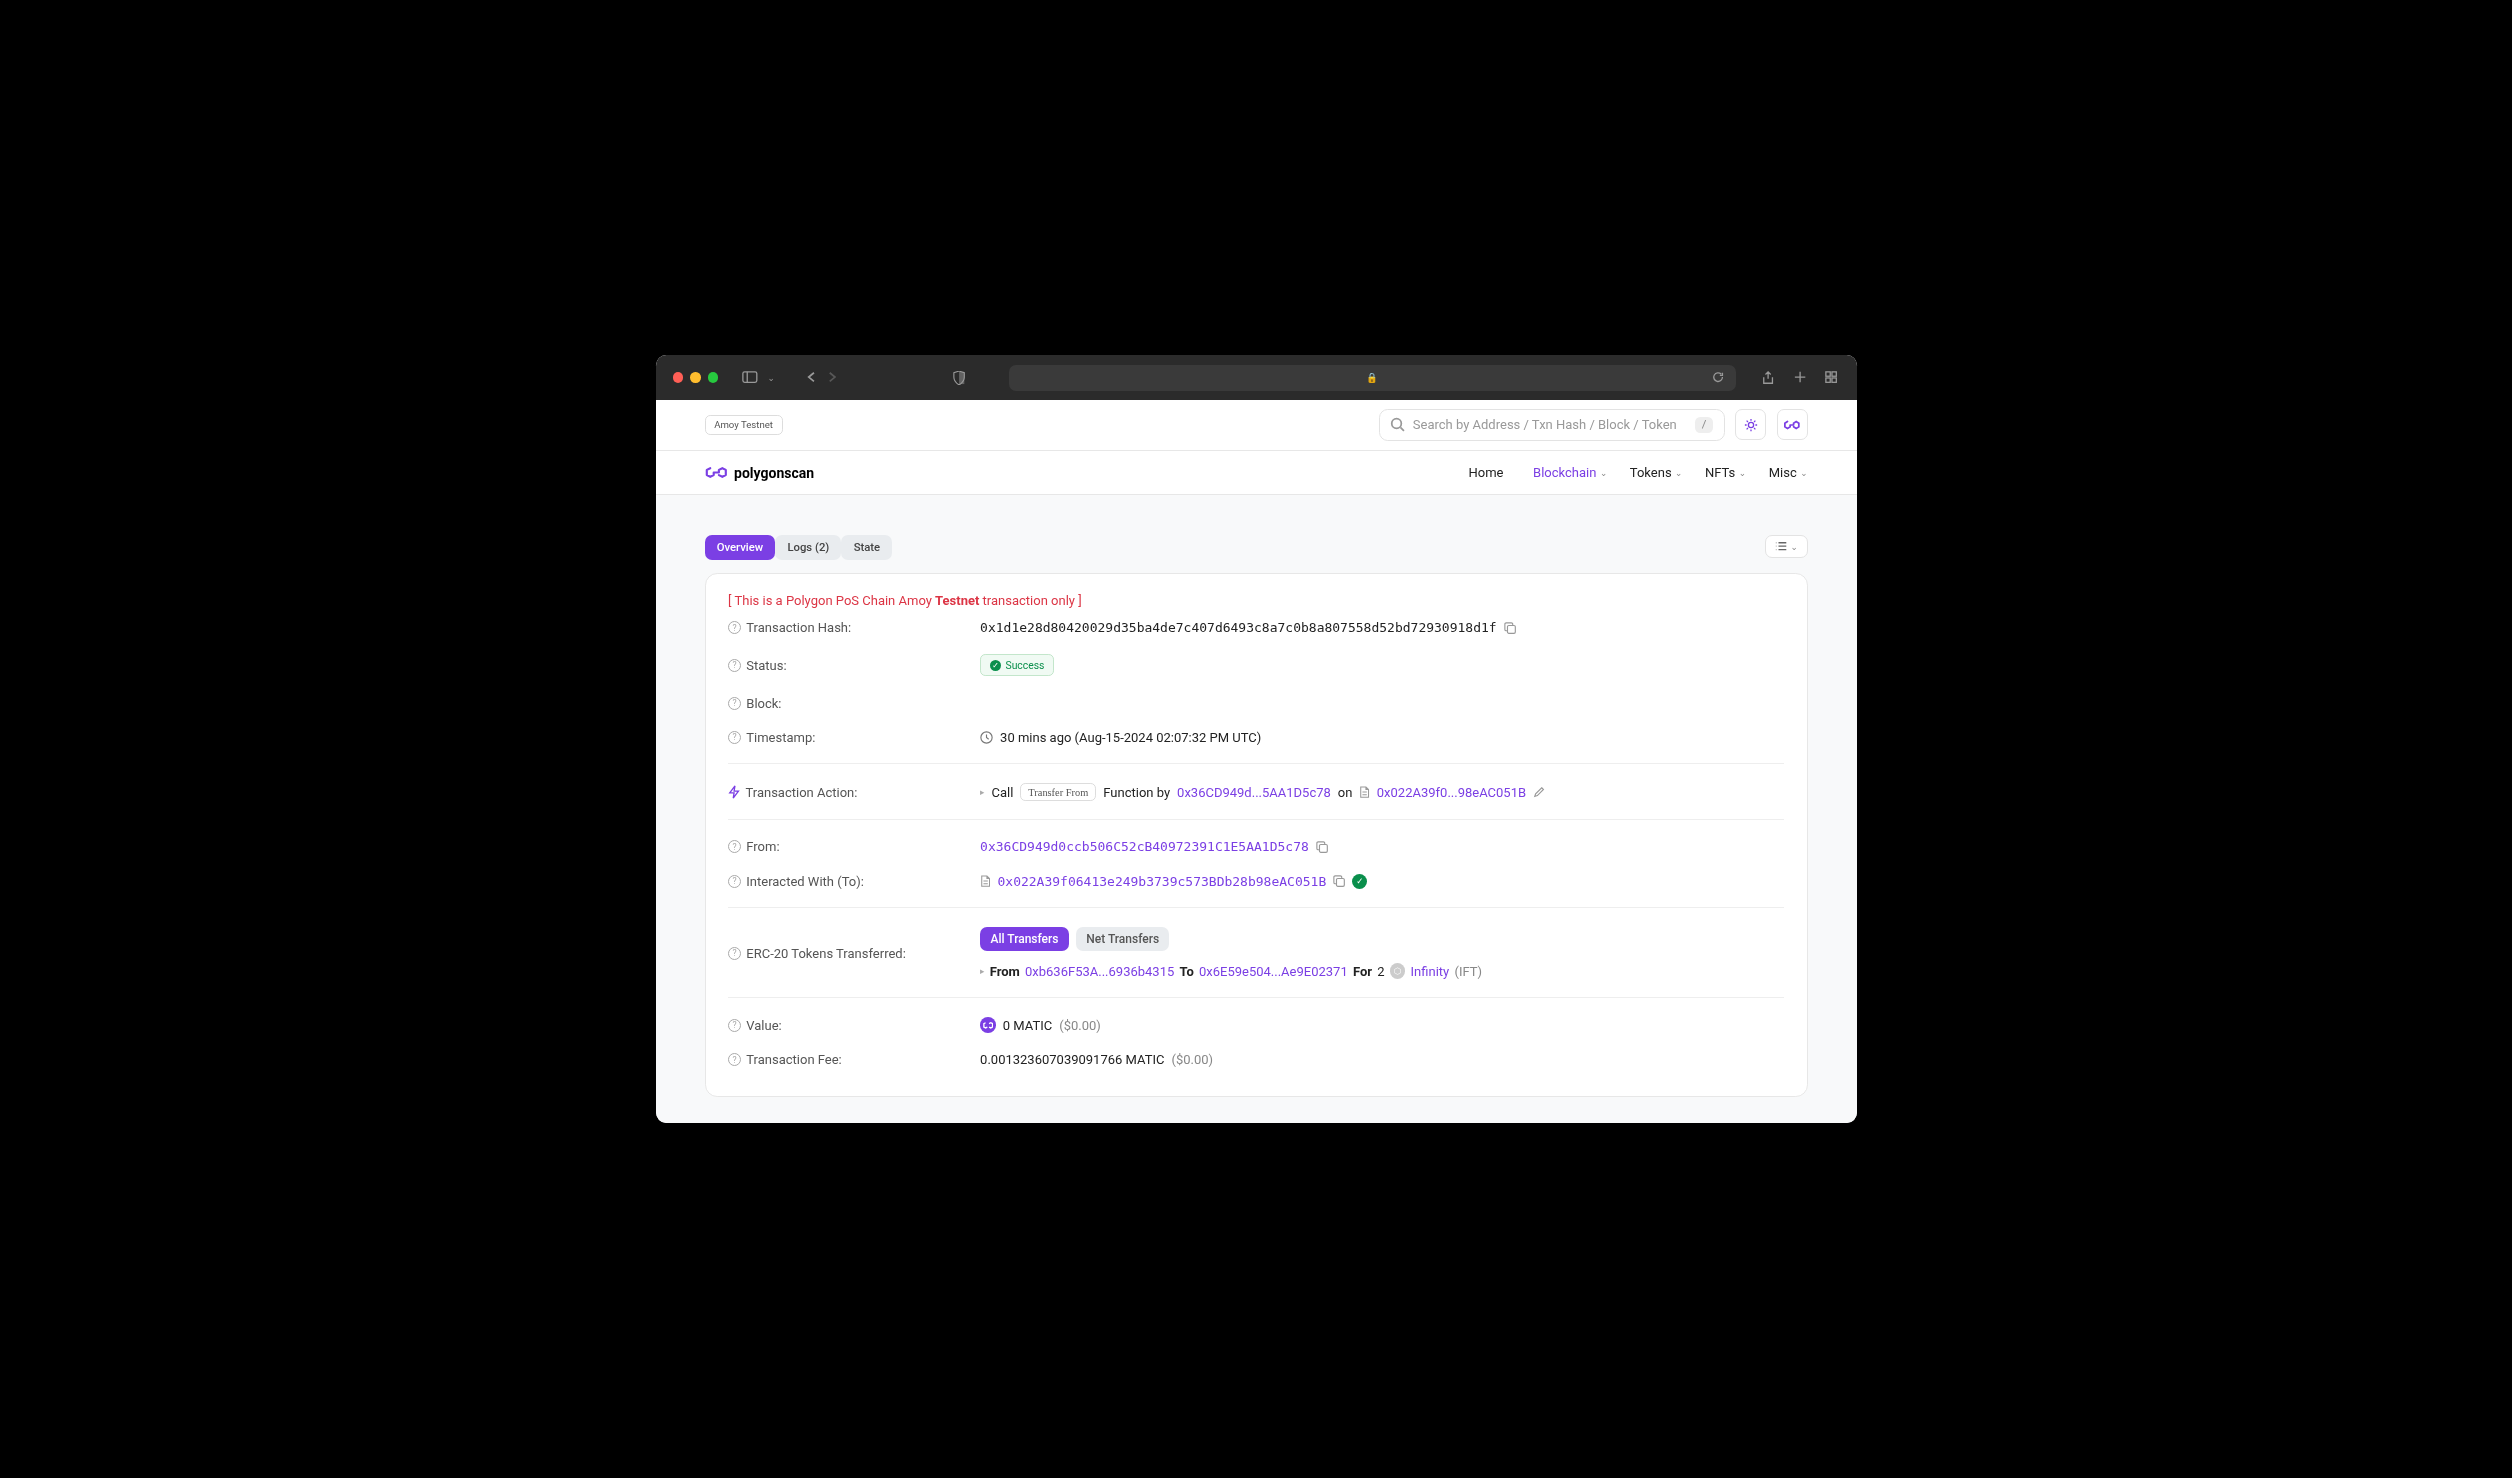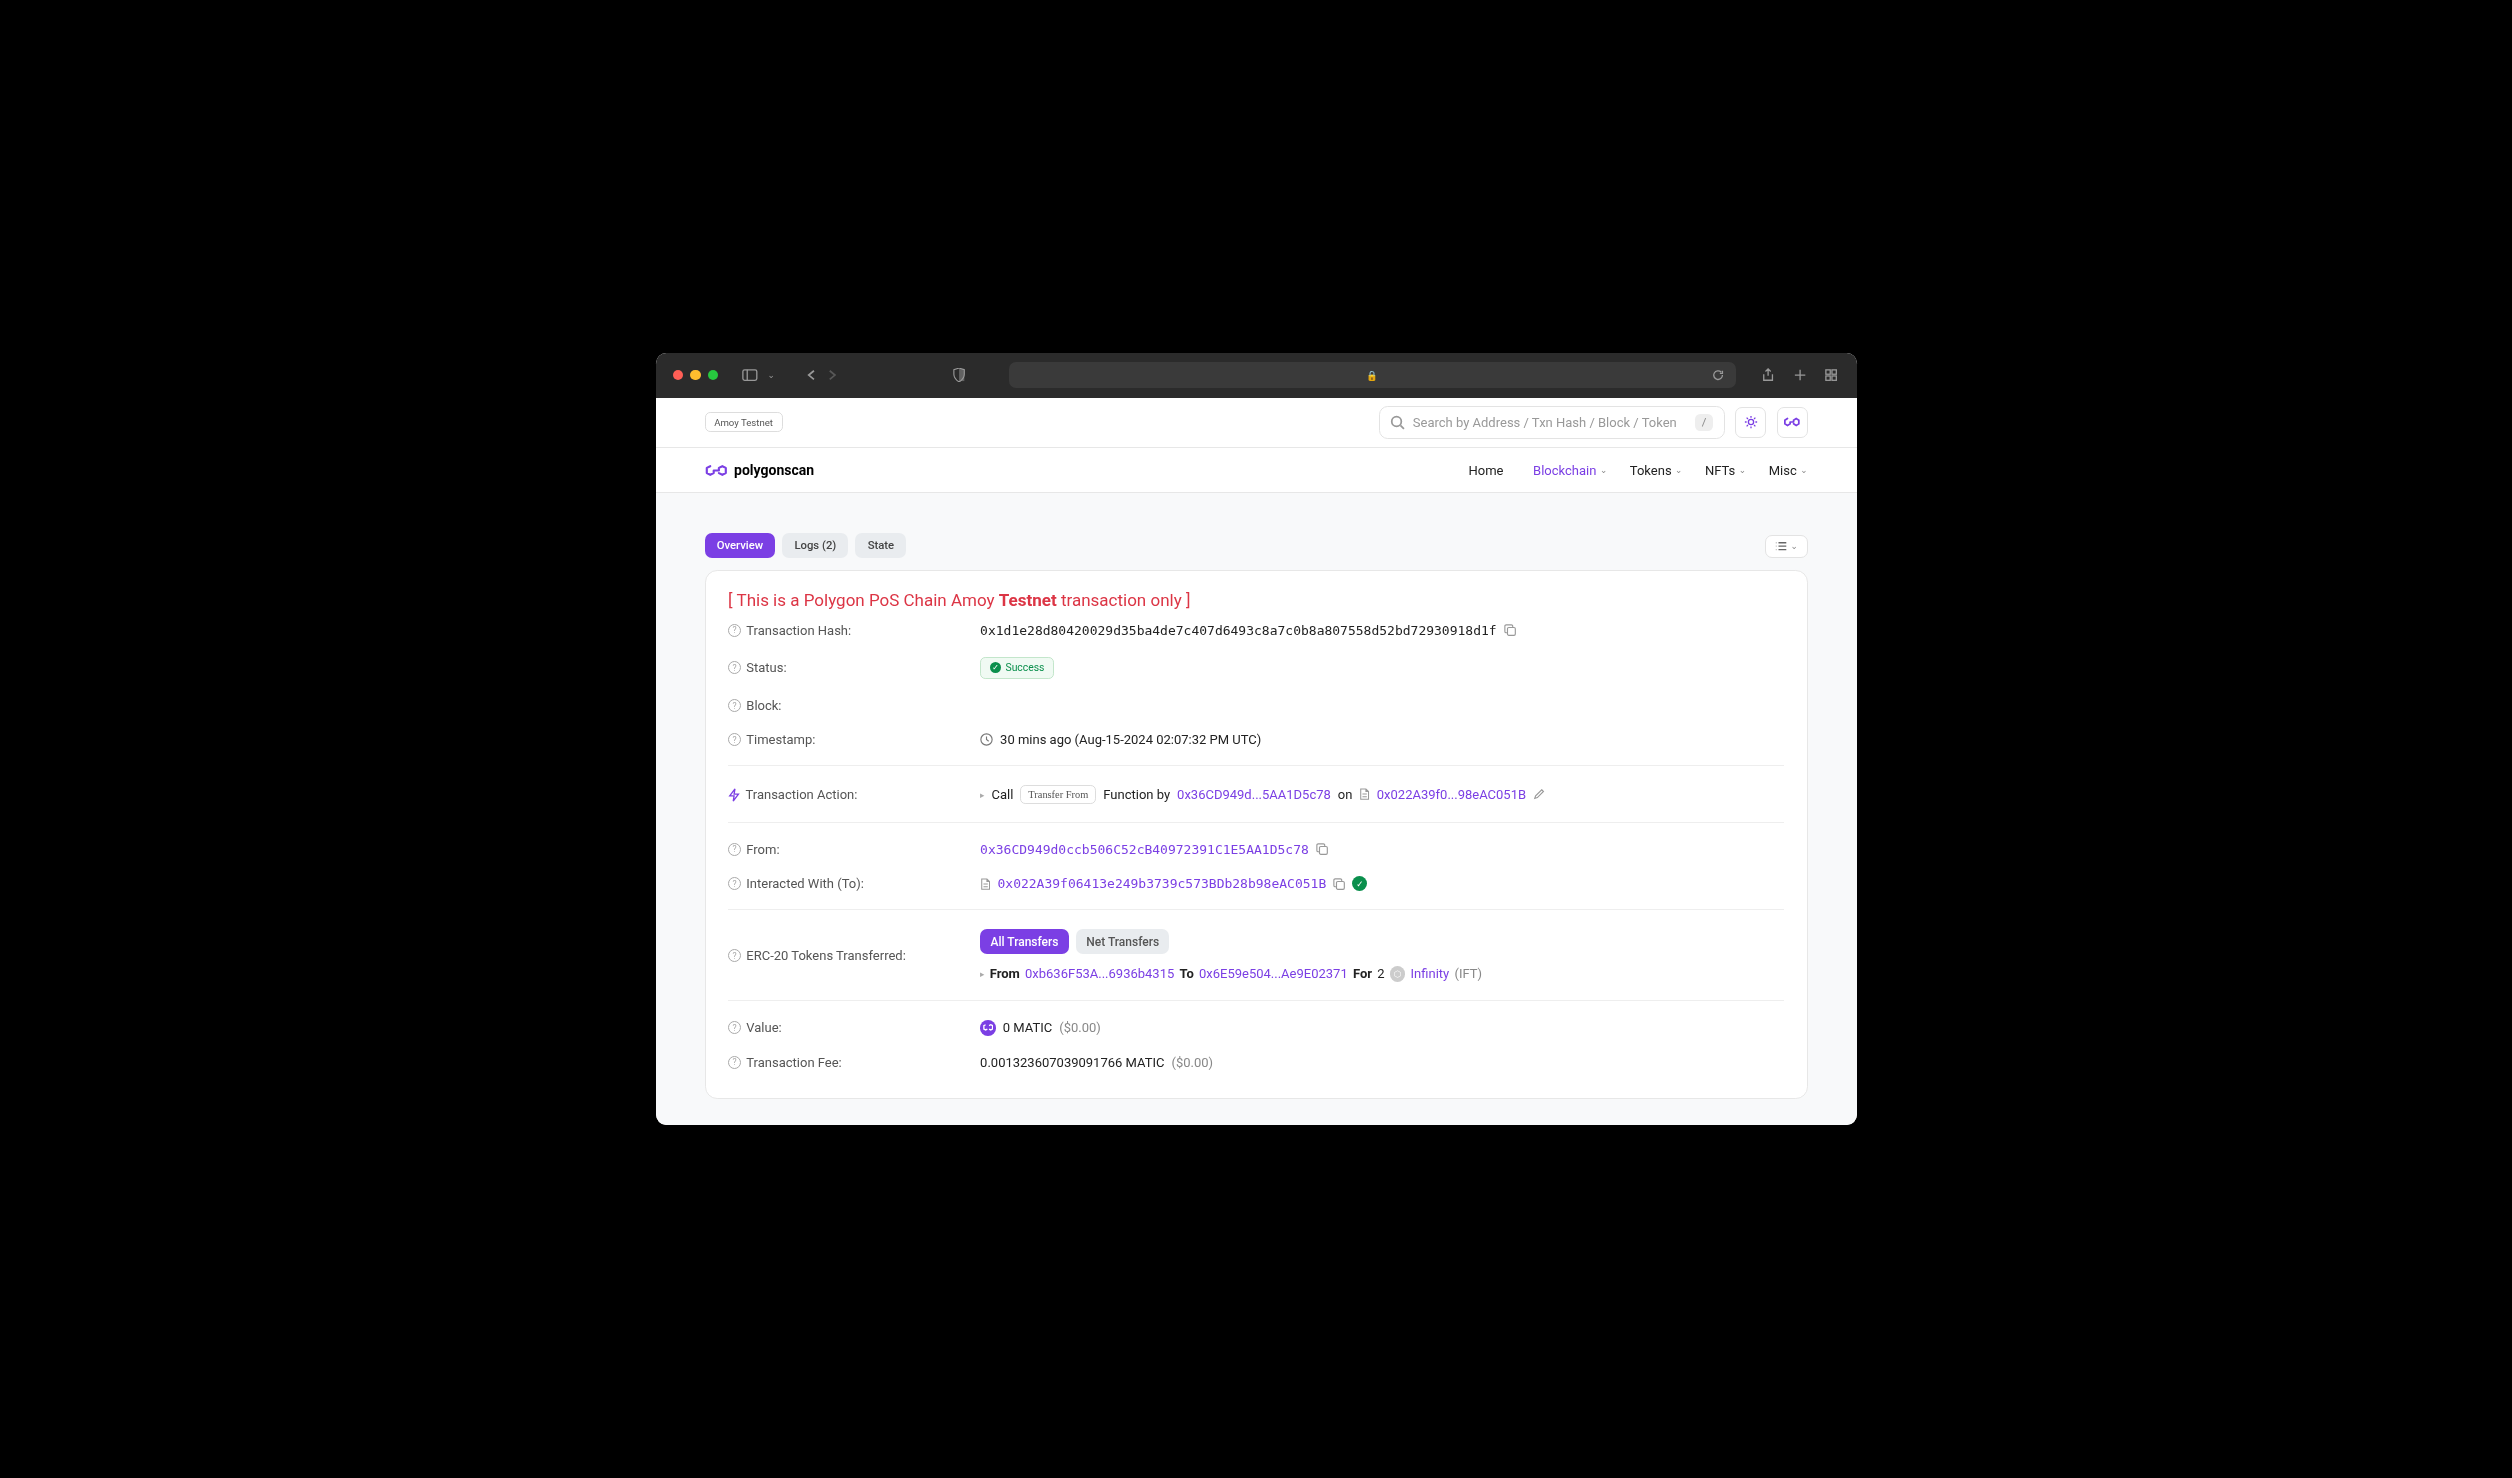--- a/index.html
+++ b/index.html
@@ -32,29 +32,29 @@
 .nav-spacer { flex: 1; }
 .nav-links { display: flex; gap: 22.6px; font-size: 13px; }
 .nav-link { color: #222; display: flex; align-items: center; gap: 3.5px; cursor: pointer; }
 .nav-link.active { color: #7b3fe4; margin-left: 7px; }
 .chev { font-size: 8.7px; color: #888; }
 
 .pagehead { background: #f8f9fa; padding: 17.4px 49px 0 49px; }
 .ph-row { display: flex; align-items: center; gap: 8.7px; }
 .ph-title { font-size: 19px; font-weight: 700; color: #222; }
 .ph-nav { background: #e9ecef; border-radius: 5.2px; width: 22.6px; height: 22.6px; display: flex; align-items: center; justify-content: center; color: #666; cursor: pointer; }
-.tabs-row { display: flex; align-items: flex-end; gap: 7px; margin-top: 22.6px; padding-bottom: 12.2px; }
+.tabs-row { display: flex; align-items: flex-start; margin-top: 22.6px; padding-bottom: 12.2px; }
 .tab { background: #e9ecef; border-radius: 7px; padding: 6.1px 12.2px; font-size: 11.3px; font-weight: 500; color: #444; cursor: pointer; }
 .tab.active { background: #7b3fe4; color: #fff; }
 .tabs-spacer { flex: 1; }
 .list-btn { border: 0.9px solid #e3e3e3; background: #fff; border-radius: 7px; padding: 5.2px 8.7px; display: flex; align-items: center; gap: 3.5px; color: #666; }
 
 .content { background: #f8f9fa; padding: 0 49px 26px; }
 .card { background: #fff; border: 0.9px solid #e7e7e7; border-radius: 12.2px; padding: 19px 22.6px; }
-.warn { color: #dc3545; font-size: 17px; margin-bottom: 3px; }
+.warn { color: #dc3545; font-size: 13px; margin-bottom: 3px; }
 .warn b { font-weight: 700; }
 .row { display: flex; padding: 9.6px 0; font-size: 13px; }
 .row.divider { border-top: 0.9px solid #eee; margin-top: 8.7px; padding-top: 19px; }
 .label { width: 252px; display: flex; align-items: center; gap: 5.2px; color: #555; }
 .help { width: 13px; height: 13px; border: 0.9px solid #aaa; border-radius: 50%; display: inline-flex; align-items: center; justify-content: center; font-size: 8.7px; color: #aaa; flex-shrink: 0; }
 .bolt { color: #7b3fe4; }
 .val { flex: 1; display: flex; align-items: center; gap: 7px; flex-wrap: wrap; color: #222; }
 .mono { font-family: ui-monospace, Menlo, monospace; font-size: 13px; }
 .copy-ic { color: #999; cursor: pointer; }
 .status-pill { border: 0.9px solid #c3e6cb; background: #f0faf3; color: #0a8f4c; border-radius: 5.2px; padding: 3.5px 8.7px; font-size: 10.4px; display: inline-flex; align-items: center; gap: 4.4px; }

